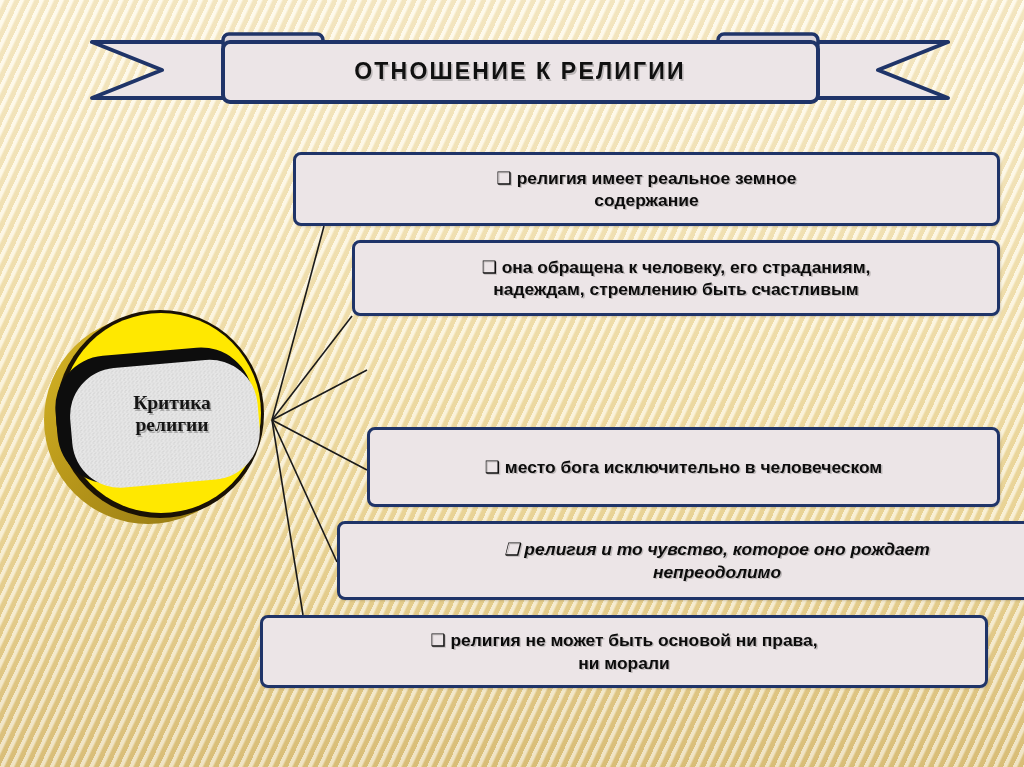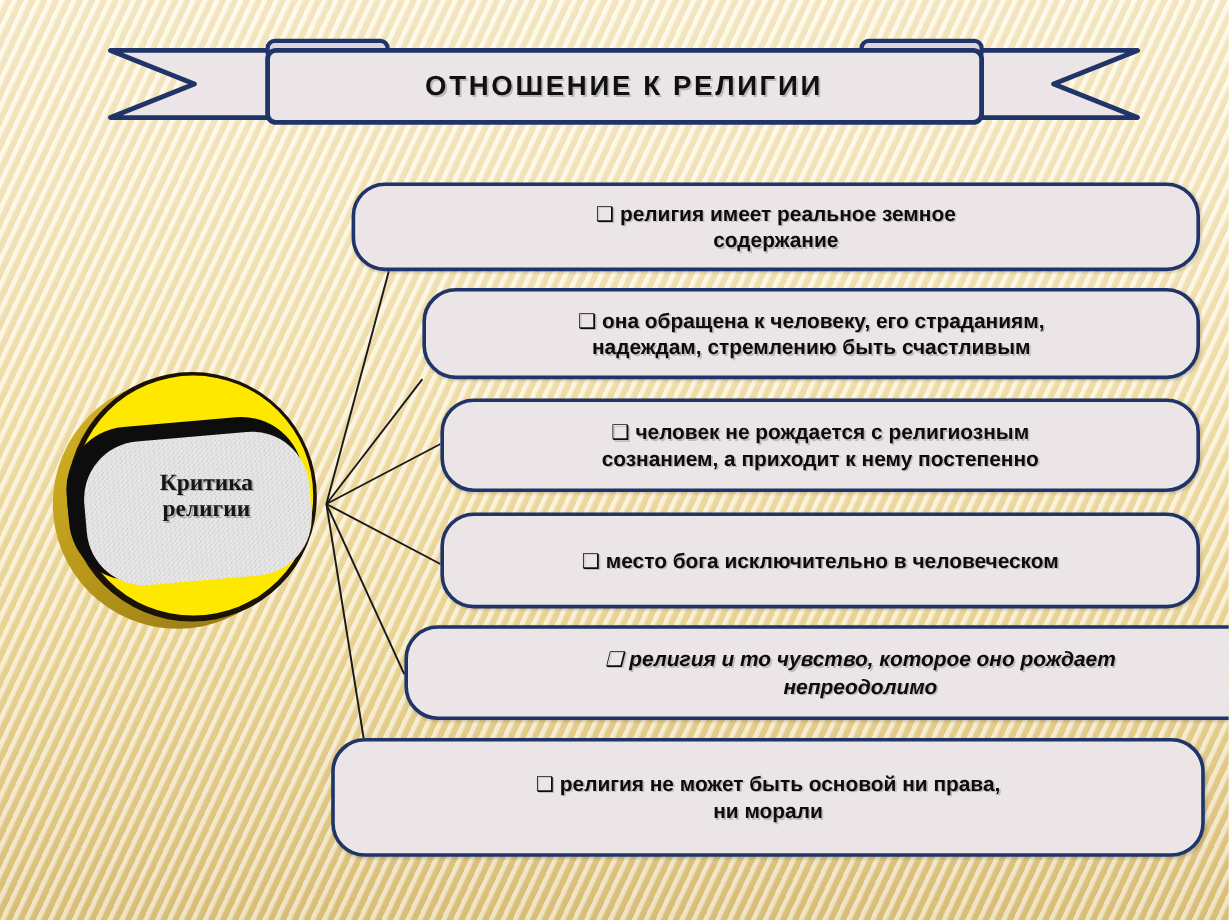--- a/index.html
+++ b/index.html
@@ -103,21 +103,21 @@
     font-family: "Liberation Serif", serif;
   }
   #emblem-label .ln { display: block; }
 
   
   .tbox {
     position: absolute;
     box-sizing: border-box;
     background: #ece5e7;
     border: 3.5px solid #1f3468;
-    border-radius: 28px;
+    border-radius: 8px;
     display: flex;
     align-items: center;
     justify-content: center;
     text-align: center;
     padding: 20px 14px;
     box-shadow: 1px 1px 2px rgba(60,50,40,0.18);
   }
   .tbox .txt {
     font-size: 17.4px;
     font-weight: bold;
@@ -130,21 +130,21 @@
     font-weight: normal;
     font-size: 17px;
     text-shadow: 1.2px 1.2px 0 rgba(155,150,150,0.5);
   }
 
   #box-1 { left: 293px; top: 152px; width: 707px; height: 74px; }
   #box-2 { left: 352px; top: 240px; width: 648px; height: 76px; }
   #box-3 { left: 367px; top: 332px; width: 633px; height: 78px; }
   #box-4 { left: 367px; top: 427px; width: 633px; height: 80px; }
   #box-5 { left: 337px; top: 521px; width: 760px; height: 79px; font-style: italic; }
-  #box-6 { left: 276px; top: 615px; width: 728px; height: 99px; text-align: center; }
+  #box-6 { left: 260px; top: 615px; width: 728px; height: 73px; text-align: center; }
 </style>
 </head>
 <body>
 
 <div id="slide">
 
   <svg id="connectors" viewBox="0 0 1024 767" width="1024" height="767">
     <g stroke="#1a1a1a" stroke-width="1.6" fill="none">
       <line x1="272" y1="420" x2="324" y2="226"></line>
       <line x1="272" y1="420" x2="352" y2="316"></line>
@@ -217,28 +217,20 @@
 
   <div class="tbox" id="box-2">
     <div class="txt">
       <span class="bullet">❑</span>
       <span>она обращена к человеку, его страданиям,</span>
       <br>
       <span>надеждам, стремлению  быть счастливым</span>
     </div>
   </div>
 
-  <div class="tbox" id="box-3">
-    <div class="txt">
-      <span class="bullet">❑</span>
-      <span>человек не рождается с религиозным</span>
-      <br>
-      <span>сознанием, а приходит к нему постепенно</span>
-    </div>
-  </div>
 
   <div class="tbox" id="box-4">
     <div class="txt">
       <span class="bullet">❑</span>
       <span>место бога исключительно  в человеческом</span>
       <br>
     </div>
   </div>
 
   <div class="tbox" id="box-5">

